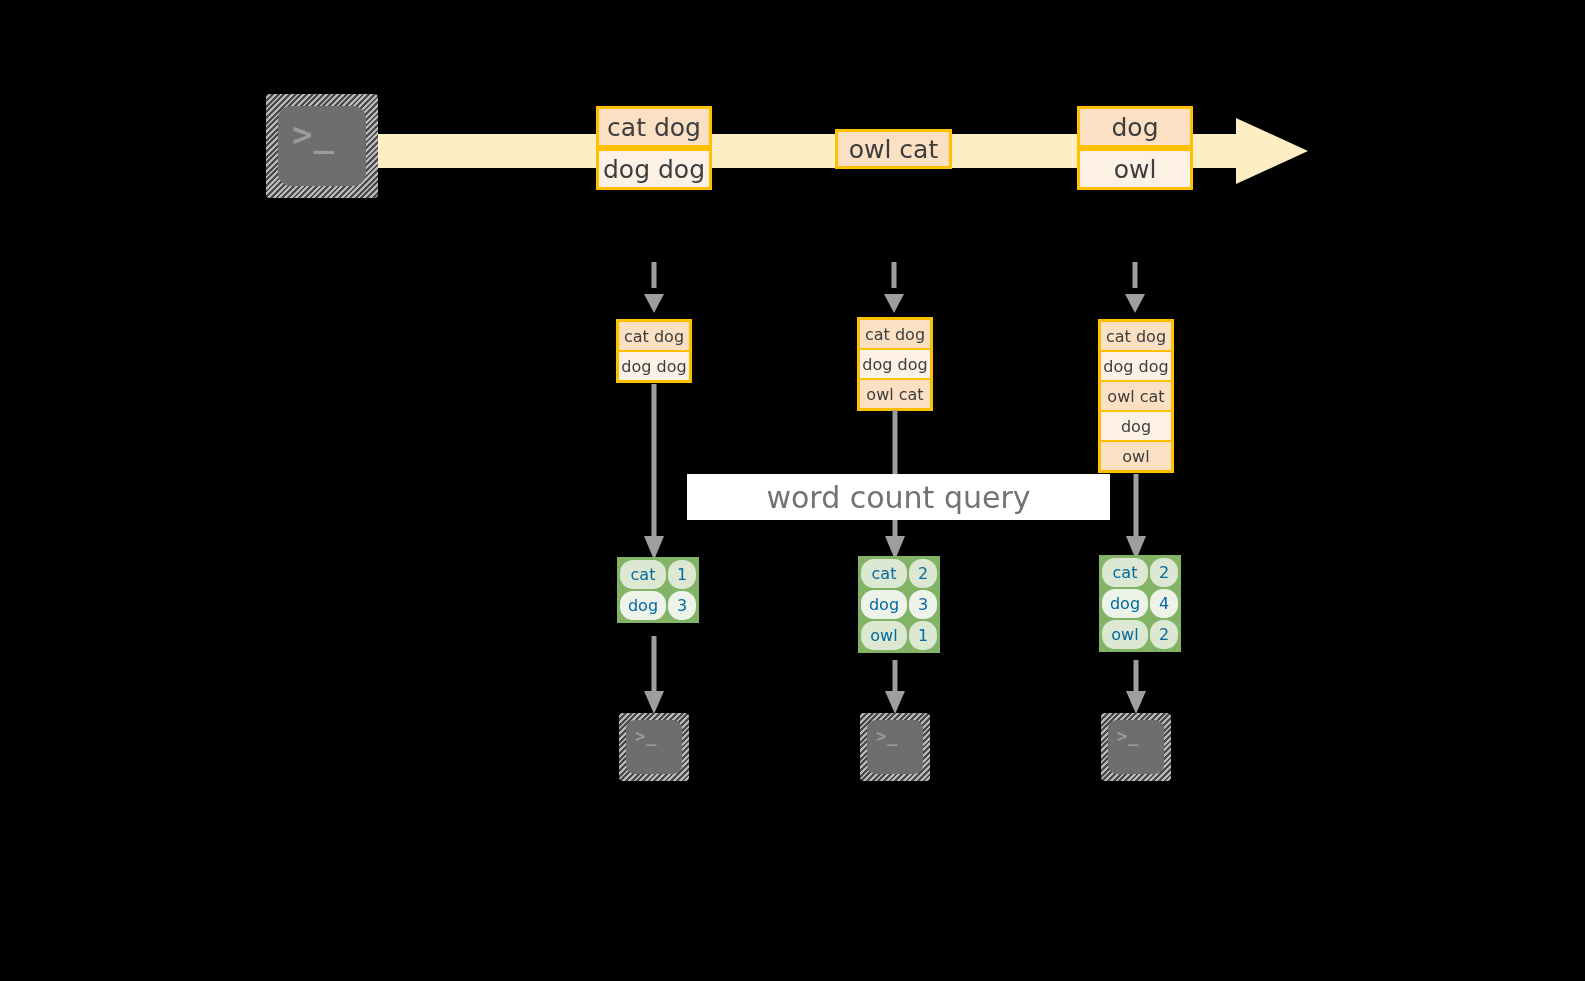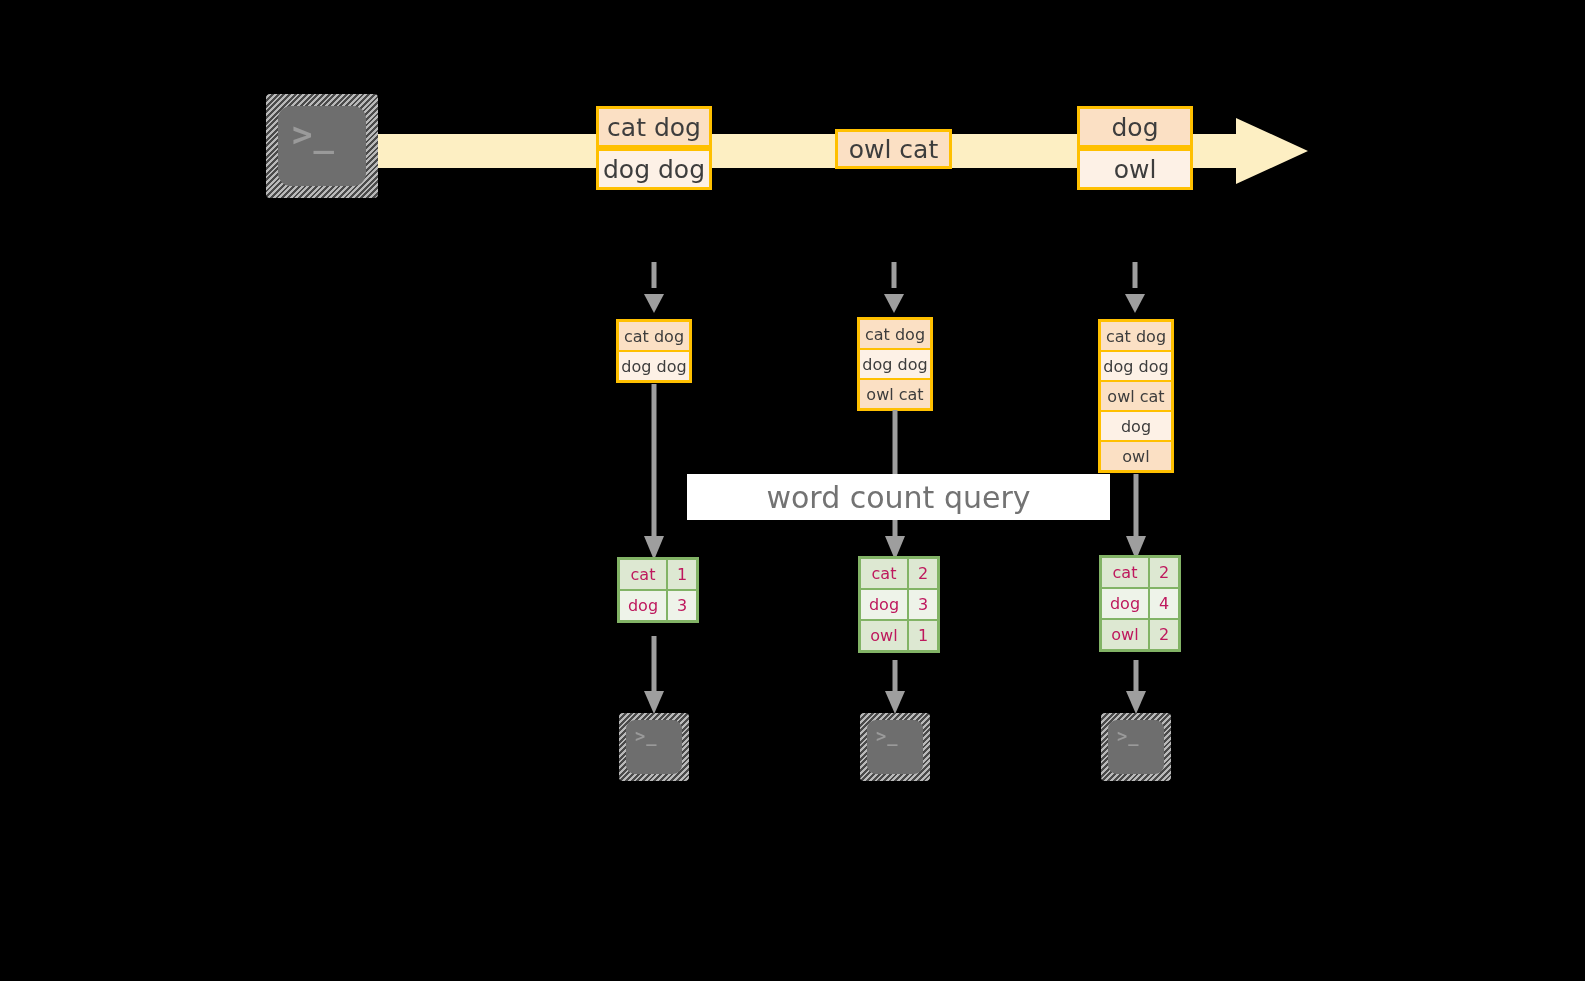--- a/index.html
+++ b/index.html
@@ -77,22 +77,22 @@
   .tbl {
     position: absolute;
     border: 3px solid #82b366;
     background: #82b366;
     display: flex; flex-direction: column;
     gap: 2px;
   }
   .tbl .trow { display: flex; gap: 2px; height: 29px; }
   .tbl .cell {
     background: #dde8d2;
-    color: #be185d;
-    display: flex; align-items: center; justify-content: center;
+    color: #0369a1;
+    display: flex; align-items: center; justify-content: center; border-radius: 13px;
   }
   .tbl .trow.light .cell { background: #eef3e9; }
   .tbl .cell.key { width: 46px; }
   .tbl .cell.val { width: 28px; }
 
   
   .garrow { position: absolute; }
 
   
   #wcLabel {

